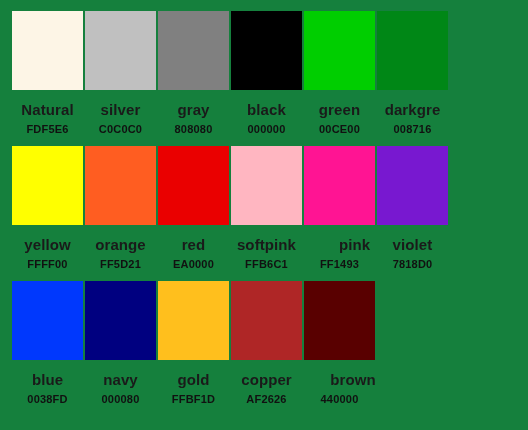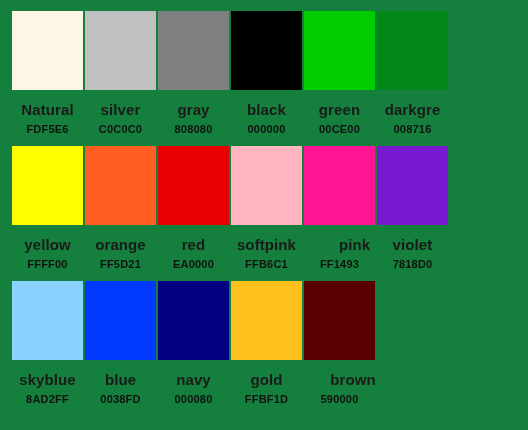--- a/index.html
+++ b/index.html
@@ -132,43 +132,43 @@
         <div class="swatch-hex" style="color: rgb(17, 17, 17);">FF1493</div>
       </div>
       <div class="swatch-cell">
         <div class="swatch-chip" style="background: rgb(120, 24, 208);"></div>
         <div class="swatch-name" style="color: rgb(26, 26, 26);">violet</div>
         <div class="swatch-hex" style="color: rgb(17, 17, 17);">7818D0</div>
       </div>
     </div>
     <div class="palette-row">
       <div class="swatch-cell">
-        <div class="swatch-chip" style="background: rgb(138, 210, 255);"></div>
-        <div class="swatch-name" style="color: rgb(26, 26, 26);">skyblue</div>
-        <div class="swatch-hex" style="color: rgb(17, 17, 17);">8AD2FF</div>
-      </div>
-      <div class="swatch-cell">
         <div class="swatch-chip" style="background: rgb(0, 56, 253);"></div>
         <div class="swatch-name" style="color: rgb(26, 26, 26);">blue</div>
         <div class="swatch-hex" style="color: rgb(17, 17, 17);">0038FD</div>
       </div>
       <div class="swatch-cell">
         <div class="swatch-chip" style="background: rgb(0, 0, 128);"></div>
         <div class="swatch-name" style="color: rgb(26, 26, 26);">navy</div>
         <div class="swatch-hex" style="color: rgb(17, 17, 17);">000080</div>
       </div>
       <div class="swatch-cell">
         <div class="swatch-chip" style="background: rgb(255, 191, 29);"></div>
         <div class="swatch-name" style="color: rgb(26, 26, 26);">gold</div>
         <div class="swatch-hex" style="color: rgb(17, 17, 17);">FFBF1D</div>
       </div>
       <div class="swatch-cell">
+        <div class="swatch-chip" style="background: rgb(175, 38, 38);"></div>
+        <div class="swatch-name" style="color: rgb(26, 26, 26);">copper</div>
+        <div class="swatch-hex" style="color: rgb(17, 17, 17);">AF2626</div>
+      </div>
+      <div class="swatch-cell">
         <div class="swatch-chip" style="background: rgb(89, 0, 0);"></div>
         <div class="swatch-name" style="color: rgb(26, 26, 26); padding-left: 27px;">brown</div>
-        <div class="swatch-hex" style="color: rgb(17, 17, 17);">590000</div>
+        <div class="swatch-hex" style="color: rgb(17, 17, 17);">440000</div>
       </div>
       <div class="swatch-cell is-empty">
         <div class="swatch-chip"></div>
         <div class="swatch-name" style="color: rgb(26, 26, 26);"></div>
         <div class="swatch-hex" style="color: rgb(17, 17, 17);"></div>
       </div>
     </div>
   </div>
 
 </body></html>

